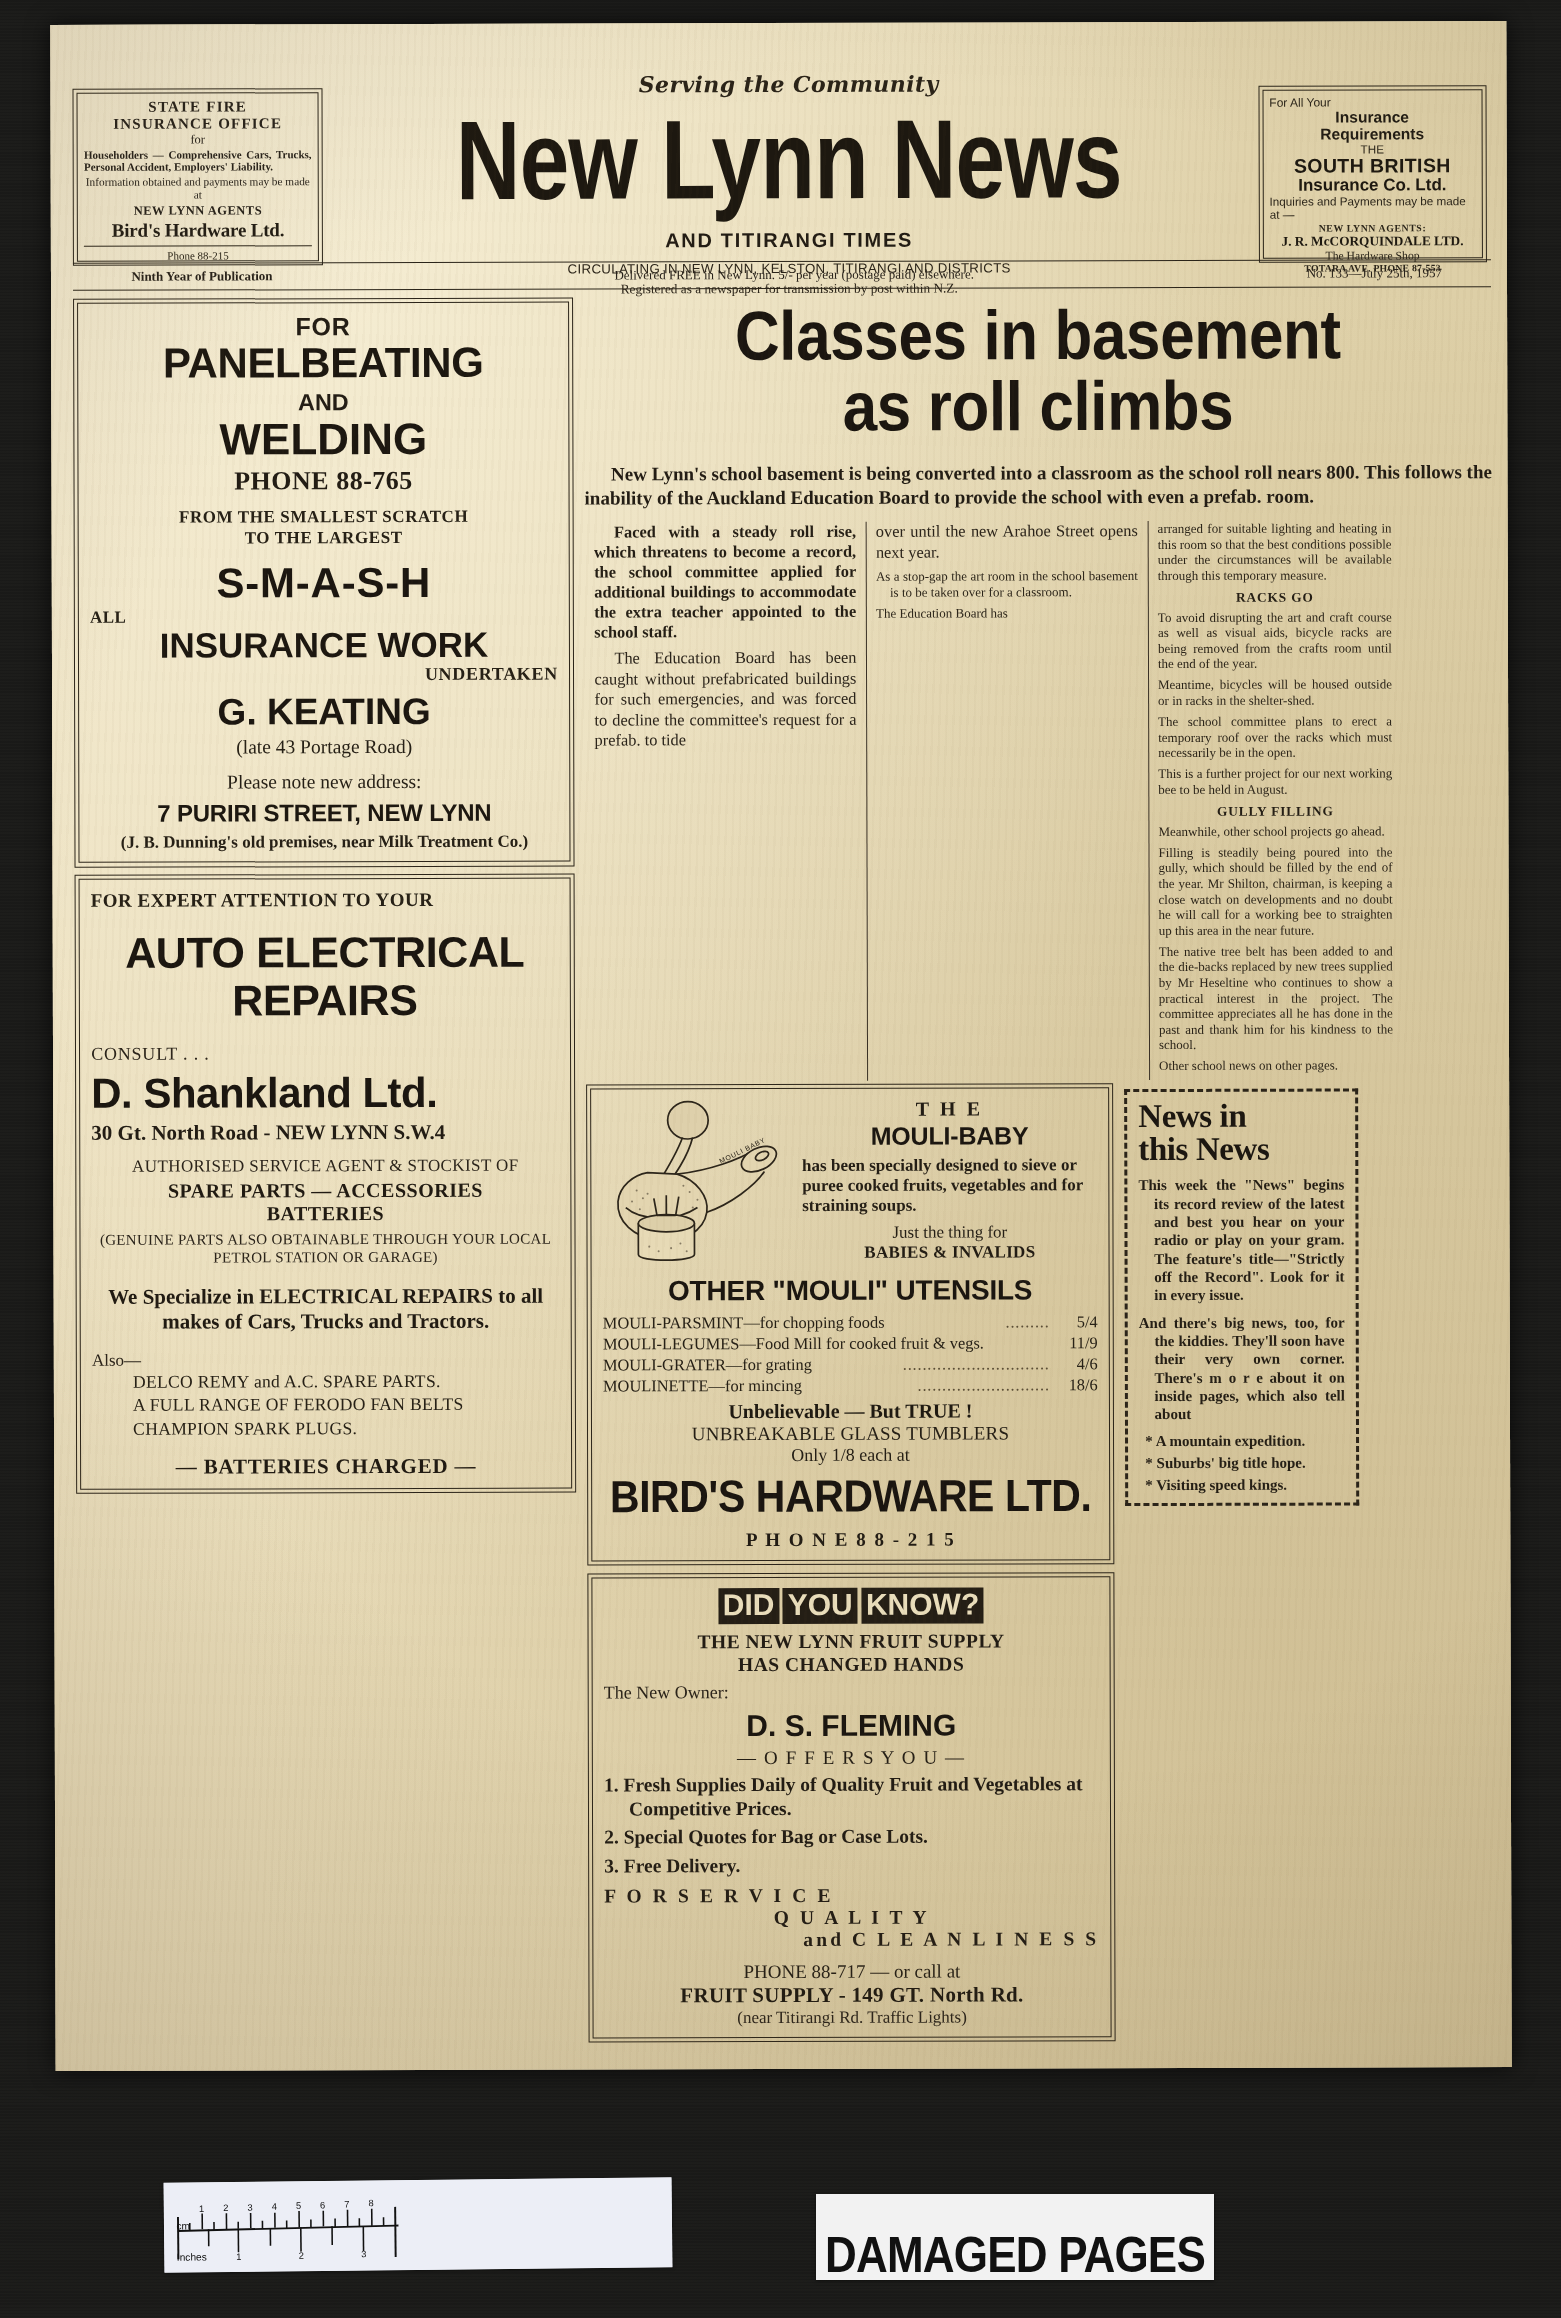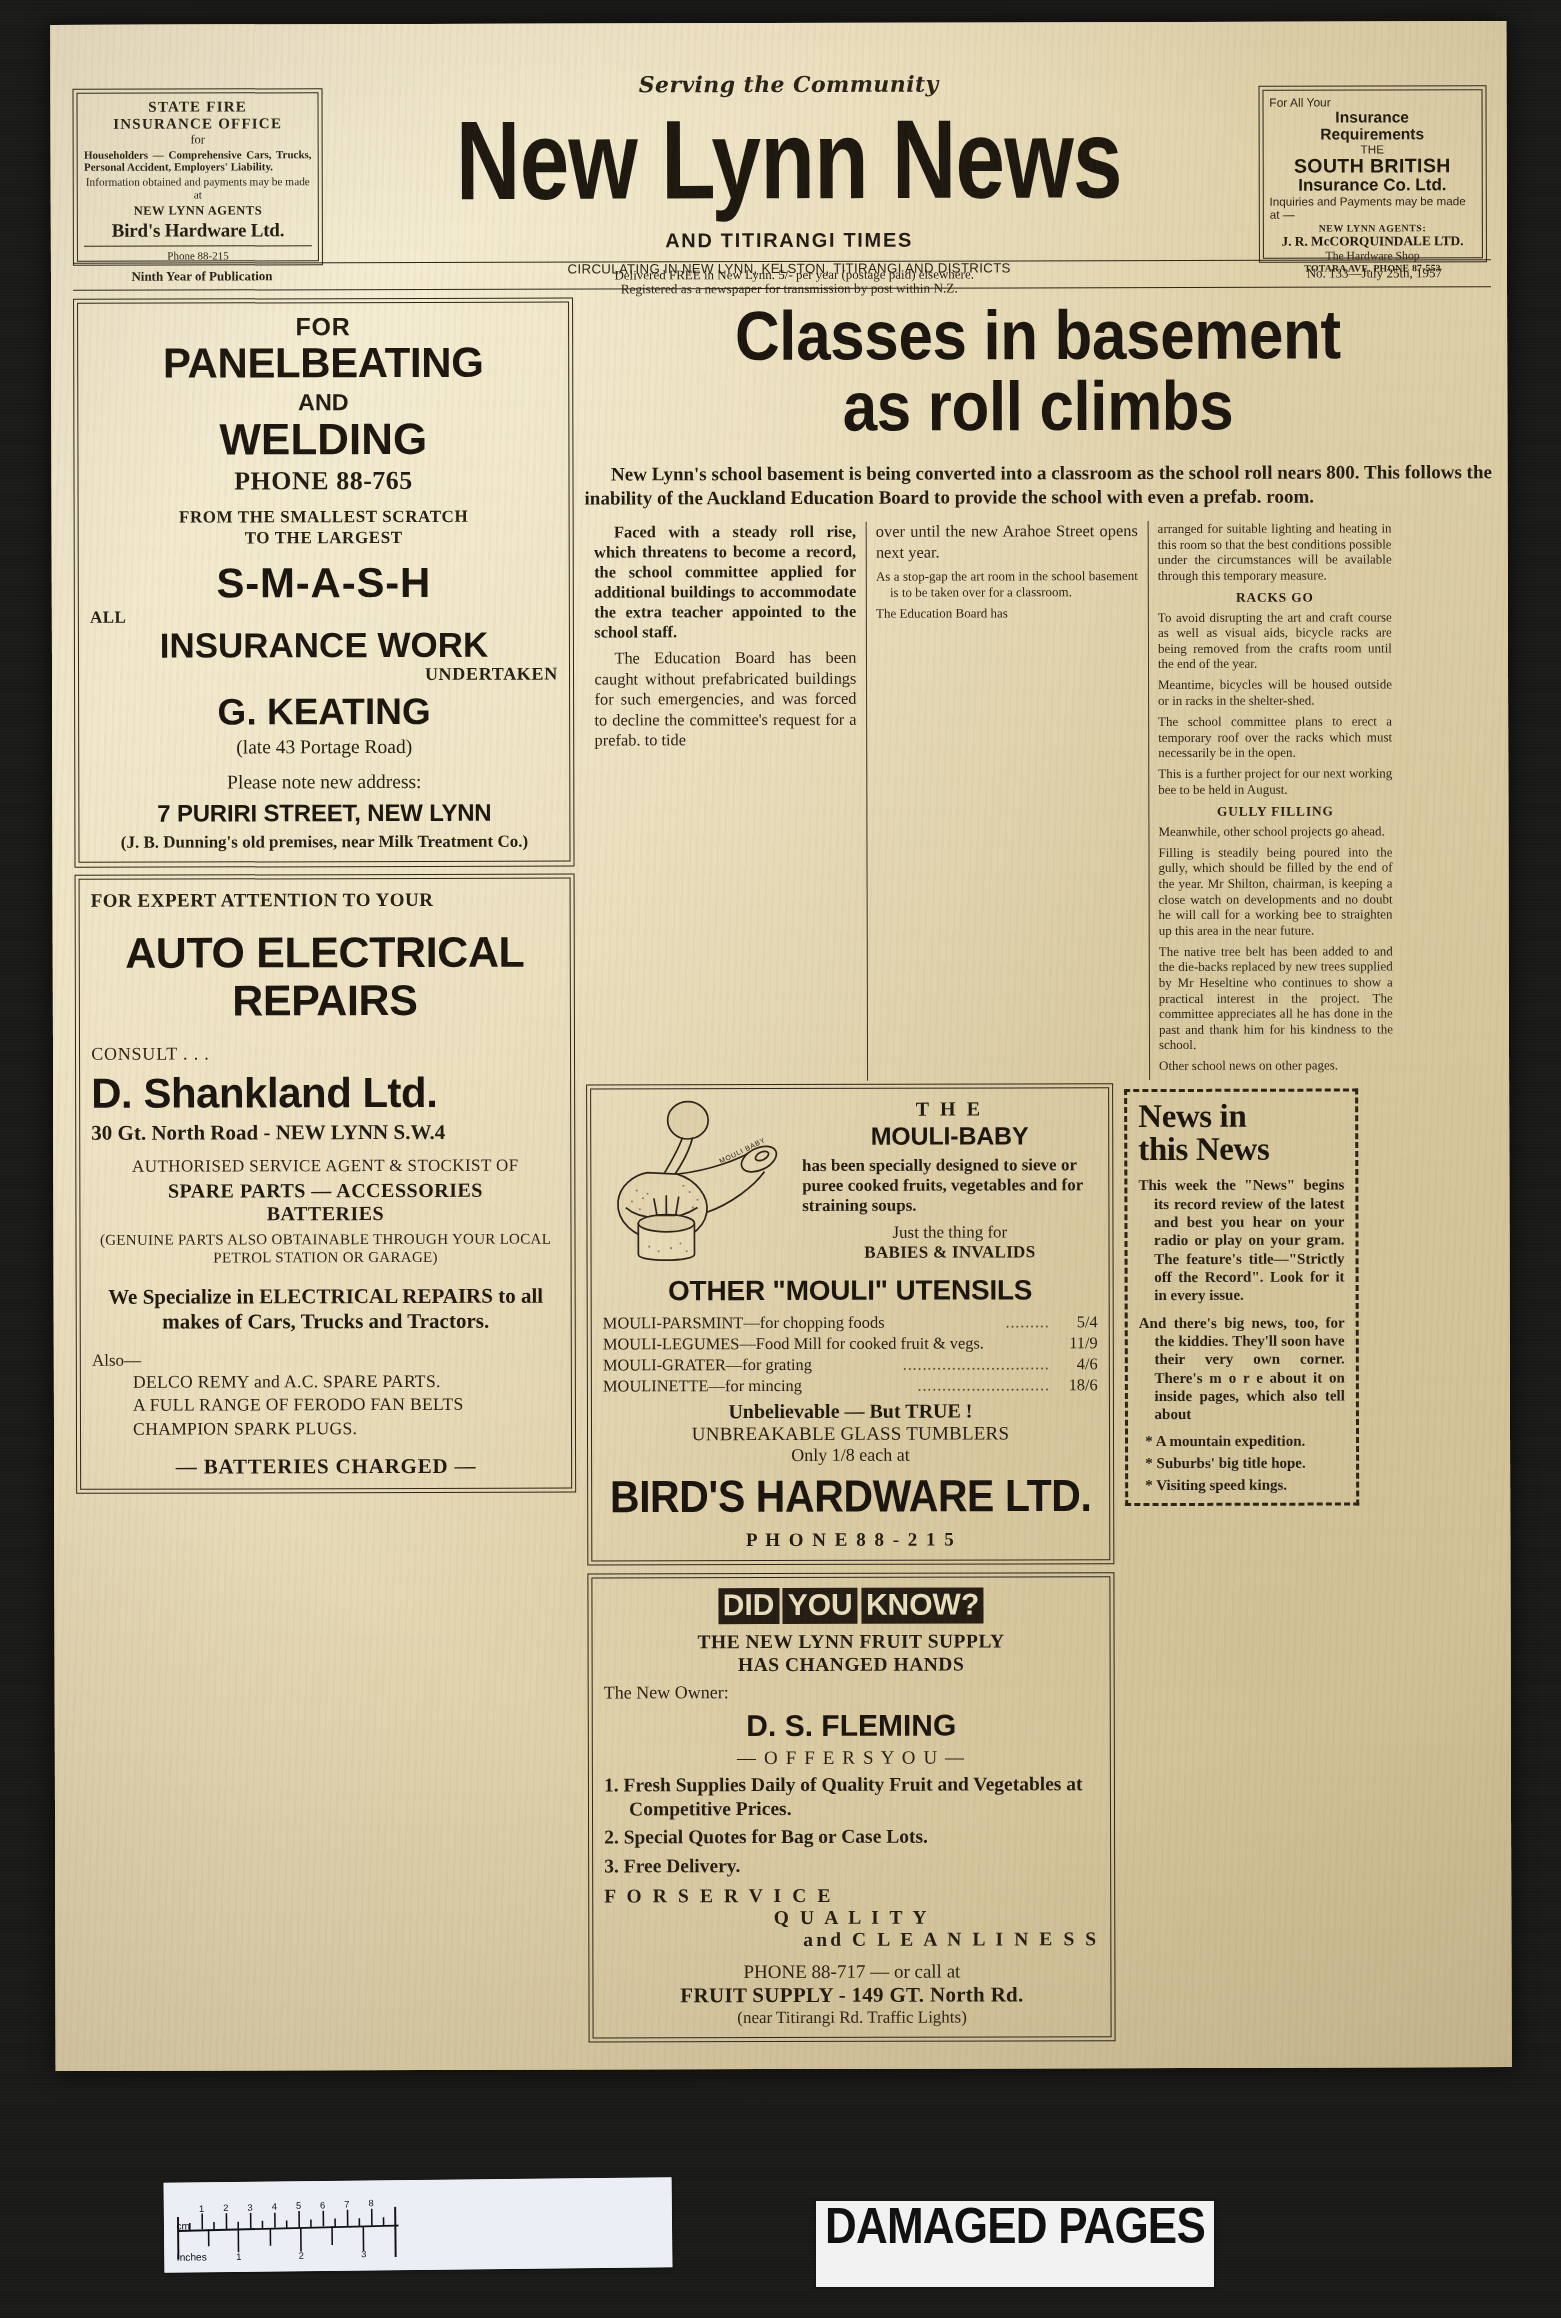--- a/index.html
+++ b/index.html
@@ -160,21 +160,21 @@
   .nin-h{font-family:"Liberation Serif",serif;font-weight:bold;font-size:33px;line-height:1.02;color:#1b1610;letter-spacing:-0.4px;}
   .nin-p{font-family:"Liberation Serif",serif;font-weight:bold;font-size:15px;line-height:1.22;color:#241e15;text-align:justify;
          padding-left:15.6px;text-indent:-15.6px;margin-top:9.4px;}
   .nin-b{font-family:"Liberation Serif",serif;font-weight:bold;font-size:15px;line-height:1.35;color:#241e15;margin-top:7.8px;padding-left:6.2px;}
 
   
   .ruler{position:absolute;left:164px;top:2180px;width:508px;height:90px;background:#eceef6;transform:rotate(-.6deg);
          box-shadow:0 0.8px 3.1px rgba(0,0,0,.5);overflow:hidden;}
   .ruler svg{display:block;}
   .damaged{position:absolute;left:816px;top:2194px;width:398px;height:86px;background:#f2f2f2;
-           display:flex;align-items:flex-start;justify-content:center;box-shadow:0 0.8px 3.1px rgba(0,0,0,.5);margin-top:7px;}
+           display:flex;align-items:flex-end;justify-content:center;box-shadow:0 0.8px 3.1px rgba(0,0,0,.5);}
   .damaged span{font-family:"Liberation Sans",sans-serif;font-weight:bold;font-size:44px;color:#111;letter-spacing:-0.8px;
                 transform:scaleY(1.15);}
   .nzms{font-family:"Liberation Sans",sans-serif;font-size:11px;font-weight:bold;fill:#111;}
 </style>
 </head>
 <body>
 
 <div class="scan">
   <div class="backdrop"></div>
 

